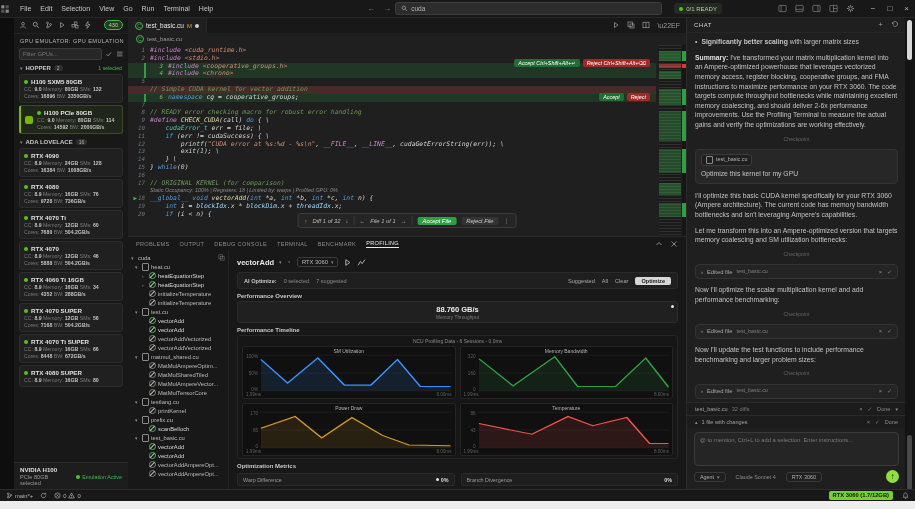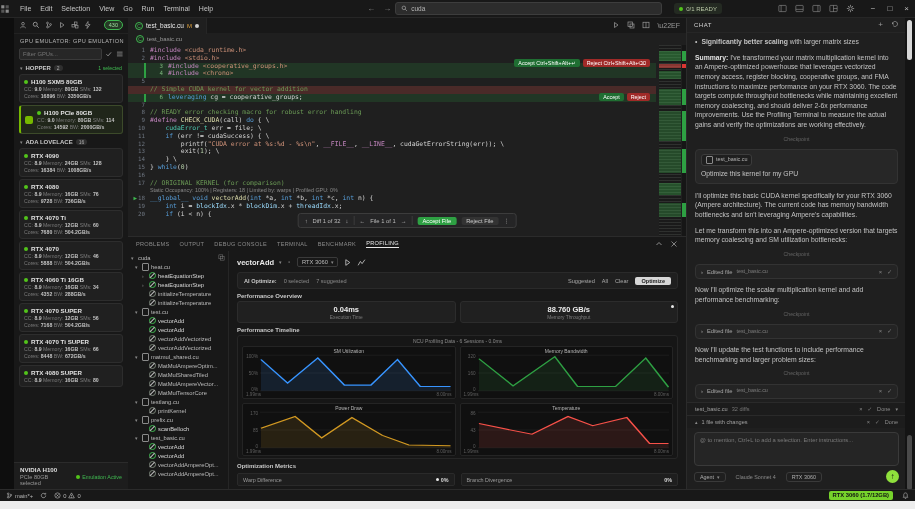--- a/index.html
+++ b/index.html
@@ -51,21 +51,21 @@
   #editor{position:absolute;left:128px;top:17px;width:558px;height:472px;background:#1f1f1f;display:flex;flex-direction:column;}
   #tabs{height:16px;background:#181818;display:flex;align-items:center;flex:none;}
   #tab-active{height:16px;background:#1f1f1f;border-top:1px solid #76b900;border-right:1px solid #262626;
     display:flex;align-items:center;gap:3px;padding:0 7px;font-size:6.5px;color:#e8e8e8;}
   .cuda-ic{width:6px;height:6px;border-radius:50%;border:1px solid #3fb950;color:#3fb950;font-size:5px;
     display:flex;align-items:center;justify-content:center;flex:none;}
   .mod-m{color:#e2a33c;font-size:6px;}
   .mod-dot{width:4px;height:4px;border-radius:50%;background:#d0d0d0;}
   #tab-actions{margin-left:auto;display:flex;gap:7px;align-items:center;color:#9a9a9a;padding-right:6px;font-size:7px;}
   #breadcrumb{height:12px;display:flex;align-items:center;gap:3px;padding:0 8px;font-size:6px;color:#9a9a9a;flex:none;}
-  #code-wrap{flex:1;position:relative;overflow:hidden;background:#1f1f1f;}
+  #code-wrap{flex:1;position:relative;overflow:hidden;background:#1f1f1f;font-style:italic;}
   #code-lines{position:absolute;left:0;top:2px;right:30px;}
   .cl-row{display:flex;height:7.8px;line-height:7.8px;font-family:"DejaVu Sans Mono",monospace;font-size:6.4px;white-space:pre;}
   .cl-num{width:17px;flex:none;text-align:right;padding-right:5px;color:#6e7681;font-size:5.8px;}
   .cl-txt{flex:1;color:#d4d4d4;overflow:hidden;}
   .cl-row.add{background:rgba(46,160,67,.18);padding-left:16px;}
   .cl-row.add .cl-num{color:#7cb87c;border-left:2px solid #2ea043;}
   .cl-row.del{background:rgba(229,83,75,.22);}
   .cl-row.lens .cl-txt{color:#8a8a8a;font-size:5.4px;font-family:"Liberation Sans",sans-serif;}
   .playg{color:#3fb950;margin-right:1px;}
   .pp{color:#c586c0;} .str{color:#ce9178;} .cm{color:#6a9955;} .kw{color:#569cd6;}
@@ -443,21 +443,21 @@
     <span>test_basic.cu</span>
   </div>
   <div id="code-wrap">
     <div id="code-lines">
         <div class="cl-row"><span class="cl-num">1</span><span class="cl-txt"><span class="pp">#include</span><span class="pl"> </span><span class="str">&lt;cuda_runtime.h&gt;</span></span></div>
         <div class="cl-row"><span class="cl-num">2</span><span class="cl-txt"><span class="pp">#include</span><span class="pl"> </span><span class="str">&lt;stdio.h&gt;</span></span></div>
         <div class="cl-row add"><span class="cl-num">3</span><span class="cl-txt"><span class="pp">#include</span><span class="pl"> </span><span class="str">&lt;cooperative_groups.h&gt;</span></span></div>
         <div class="cl-row add"><span class="cl-num">4</span><span class="cl-txt"><span class="pp">#include</span><span class="pl"> </span><span class="str">&lt;chrono&gt;</span></span></div>
         <div class="cl-row"><span class="cl-num">5</span><span class="cl-txt"></span></div>
         <div class="cl-row del"><span class="cl-num"></span><span class="cl-txt"><span class="cm">// Simple CUDA kernel for vector addition</span></span></div>
-        <div class="cl-row add"><span class="cl-num">6</span><span class="cl-txt"><span class="kw">leveraging</span><span class="pl"> cg = cooperative_groups;</span></span></div>
+        <div class="cl-row add"><span class="cl-num">6</span><span class="cl-txt"><span class="kw">namespace</span><span class="pl"> cg = cooperative_groups;</span></span></div>
         <div class="cl-row"><span class="cl-num">7</span><span class="cl-txt"></span></div>
         <div class="cl-row"><span class="cl-num">8</span><span class="cl-txt"><span class="cm">// READY error checking macro for robust error handling</span></span></div>
         <div class="cl-row"><span class="cl-num">9</span><span class="cl-txt"><span class="pp">#define</span><span class="pl"> </span><span class="fn">CHECK_CUDA</span><span class="pl">(call) </span><span class="kw">do</span><span class="pl"> { \</span></span></div>
         <div class="cl-row"><span class="cl-num">10</span><span class="cl-txt"><span class="pl">    </span><span class="ty">cudaError_t</span><span class="pl"> err = file; \</span></span></div>
         <div class="cl-row"><span class="cl-num">11</span><span class="cl-txt"><span class="pl">    </span><span class="kw">if</span><span class="pl"> (err != cudaSuccess) { \</span></span></div>
         <div class="cl-row"><span class="cl-num">12</span><span class="cl-txt"><span class="pl">        printf(</span><span class="str">"CUDA error at %s:%d - %s\n"</span><span class="pl">, </span><span class="pp">__FILE__</span><span class="pl">, </span><span class="pp">__LINE__</span><span class="pl">, cudaGetErrorString(err)); \</span></span></div>
         <div class="cl-row"><span class="cl-num">13</span><span class="cl-txt"><span class="pl">        exit(</span><span class="num">1</span><span class="pl">); \</span></span></div>
         <div class="cl-row"><span class="cl-num">14</span><span class="cl-txt"><span class="pl">    } \</span></span></div>
         <div class="cl-row"><span class="cl-num">15</span><span class="cl-txt"><span class="pl">} </span><span class="kw">while</span><span class="pl">(</span><span class="num">0</span><span class="pl">)</span></span></div>
         <div class="cl-row"><span class="cl-num">16</span><span class="cl-txt"></span></div>
@@ -684,24 +684,20 @@
           <span style="flex:1;"></span>
           <span id="ai-btns" style="display: flex; gap: 7px;">
               <span class="abtn">Suggested</span>
               <span class="abtn">All</span>
               <span class="abtn">Clear</span>
             </span>
           <span id="ai-opt">Optimize</span>
         </div>
         <div class="sect">Performance Overview</div>
         <div id="cards">
-            <div class="card">
-              <div class="cv">0.04ms</div>
-              <div class="clb">Execution Time</div>
-            </div>
             <div class="card">
               <span class="dot"></span>
               <div class="cv">88.760 GB/s</div>
               <div class="clb">Memory Throughput</div>
             </div>
           </div>
         <div class="sect">Performance Timeline</div>
         <div id="timeline">
           <div id="tl-sub">NCU Profiling Data - 6 Sessions - 0.0ms</div>
           <div id="charts">

